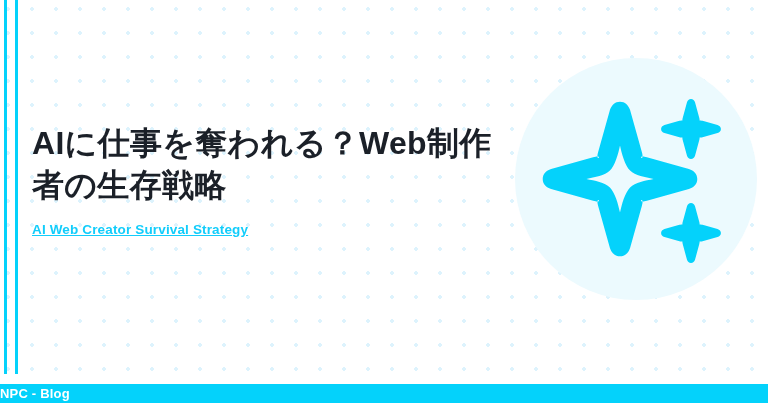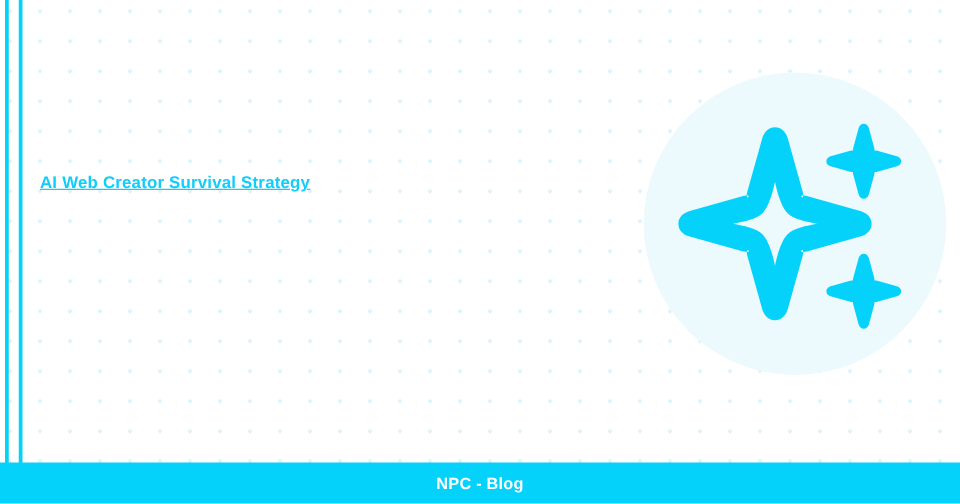--- a/index.html
+++ b/index.html
@@ -108,25 +108,25 @@
     letter-spacing: 0.15px;
     text-decoration: underline;
   }
 
   
   #footer-bar {
     position: absolute;
     left: 0;
     bottom: 0;
     width: 768px;
-    height: 33px;
+    height: 19px;
     background: #04D2FB;
     display: flex;
     align-items: center;
-    justify-content: center;
+    justify-content: flex-start;
     z-index: 6;
     margin-top: 48px;
   }
   #footer-label {
     color: #ffffff;
     font-size: 13px;
     font-weight: 700;
     letter-spacing: 0.2px;
   }
 </style>
@@ -223,20 +223,21 @@
                C 8 55 6 53 6 50
                C 6 47 8 45 11 44
                L 33 38
                C 40 36 36 40 38 33
                L 44 11
                C 45 8 47 6 50 6 Z" fill="#04D2FB"></path>
     </svg>
   </div>
 
   <div id="text-block">
+    <h1 id="page-title">AIに仕事を奪われる？Web制作者の生存戦略</h1>
     <p id="page-subtitle">AI Web Creator Survival Strategy</p>
   </div>
 
   <div id="footer-bar">
     <span id="footer-label">NPC - Blog</span>
   </div>
 
 </div>
 
 </body></html>

